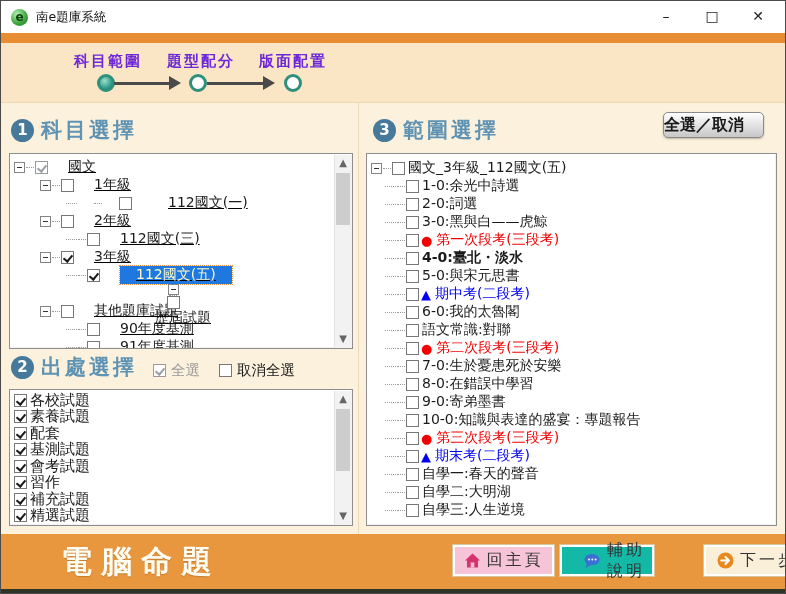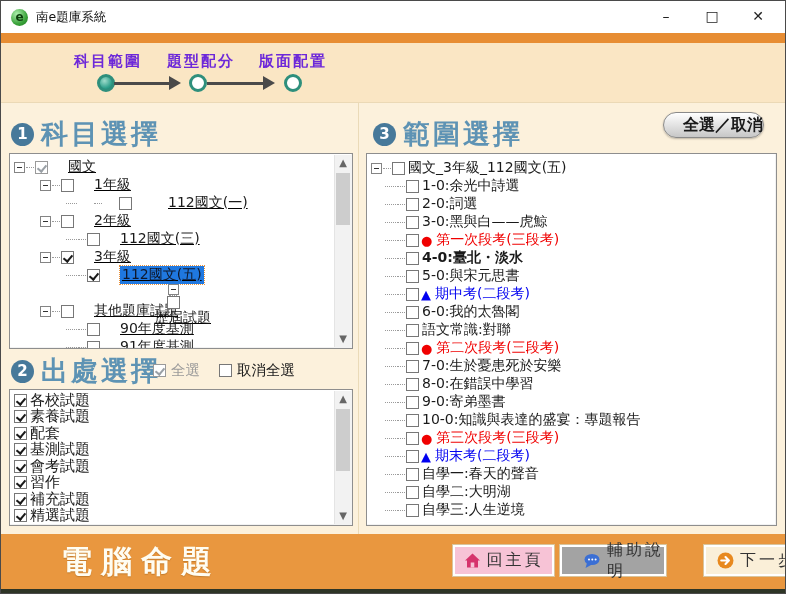--- a/index.html
+++ b/index.html
@@ -17,57 +17,57 @@
   .wlabel{position:absolute;top:9px;font-size:15px;font-weight:bold;color:#6d28d9;letter-spacing:2px;}
   .wcircle{position:absolute;top:31px;width:18px;height:18px;border-radius:50%;border:3px solid #2E8F7C;background:#fff;}
   .wcircle.active{background:radial-gradient(circle at 38% 32%,#9fdccb,#2FA08C 65%,#1f8270);}
   .wline{position:absolute;top:39px;height:3px;background:#4a4a4a;}
   .whead{position:absolute;top:33px;width:0;height:0;border-left:12px solid #4a4a4a;border-top:7px solid transparent;border-bottom:7px solid transparent;}
   
   #main{position:absolute;left:0;top:102px;width:100%;height:431px;background:#FCF1DC;}
   #vdivider{position:absolute;left:357px;top:0;width:1px;height:431px;background:#EADAB8;}
   .sechdr{position:absolute;display:flex;align-items:center;}
   .secnum{width:23px;height:23px;border-radius:50%;background:#47799A;color:#fff;font-size:15px;font-weight:bold;text-align:center;line-height:23px;flex:none;}
-  .sectitle{margin-left:7px;font-size:27px;font-weight:bold;color:#5E93B4;letter-spacing:3px;}
+  .sectitle{margin-left:7px;font-size:21px;font-weight:bold;color:#5E93B4;letter-spacing:3px;}
   .panel{position:absolute;background:#fff;border:1px solid #8E8E8E;box-shadow:inset -1px -1px 0 #f2f2f2;overflow:hidden;}
   
   .sbar{position:absolute;top:1px;right:1px;bottom:1px;width:17px;background:#F2F2F2;border-left:1px solid #E4E4E4;}
   .sarrow{position:absolute;left:0;width:16px;height:16px;text-align:center;font-size:10px;color:#666;line-height:16px;}
   .sarrow.up{top:0;} .sarrow.down{bottom:0;}
   .sthumb{position:absolute;left:1px;width:14px;background:#CDCDCD;}
   
   .trow{display:flex;align-items:center;height:18px;font-size:14px;color:#1a1a1a;white-space:nowrap;}
   .exp{width:11px;height:11px;border:1px solid #848484;background:#fff;position:relative;flex:none;}
   .exp::after{content:"";position:absolute;left:2px;top:4px;width:5px;height:1px;background:#333;}
   .leafstub{width:11px;height:1px;border-top:1px dotted #9a9a9a;flex:none;}
   .stub{width:8px;height:1px;border-top:1px dotted #9a9a9a;flex:none;margin:0 1px;}
   .cb{width:13px;height:13px;border:1px solid #777;background:#fff;position:relative;flex:none;}
   .cb.checked::after{content:"";position:absolute;left:3px;top:1px;width:4px;height:7px;border-right:2px solid #1a1a1a;border-bottom:2px solid #1a1a1a;transform:rotate(40deg);}
   .cb.gray{border-color:#9a9a9a;}
   .cb.gray::after{border-color:#9aa0a6;}
   .tlabel{margin-left:3px;}
   .tlabel.p1{margin-left:20px;}
-  .tlabel.selected{background:#1F78E0;color:#0f172a;outline:1px dotted #E8913C;padding:0 2px;}
+  .tlabel.selected{background:#1F78E0;color:#fef9c3;outline:1px dotted #E8913C;padding:0 16px;}
   .mark{margin:0 1px 0 2px;font-size:13px;}
   .red{color:#F00000;} .blue{color:#0000F0;}
   #sourcelist .trow{height:16.5px;font-size:15px;}
   #sourcelist .cb{margin-left:4px;}
   
   .hdrcb{display:flex;align-items:center;position:absolute;font-size:14.5px;color:#1a1a1a;}
   .hdrcb .cb{margin-right:5px;}
   .hdrcb.disabled{color:#9a9a9a;}
   
-  #pillbtn{position:absolute;left:662px;top:9px;width:101px;height:26px;border-radius:13px;border:1px solid #8a8a8a;background:linear-gradient(#fff,#c7c7c7);font-size:16px;font-weight:600;color:#1a1a1a;text-align:right;line-height:24px;box-shadow:0 1px 2px rgba(0,0,0,.25);}
+  #pillbtn{position:absolute;left:662px;top:9px;width:101px;height:26px;border-radius:5px;border:1px solid #8a8a8a;background:linear-gradient(#fff,#c7c7c7);font-size:16px;font-weight:600;color:#1a1a1a;text-align:left;line-height:24px;box-shadow:0 1px 2px rgba(0,0,0,.25);}
   
   #footer{position:absolute;left:0;top:533px;width:100%;height:55px;background:#E9973F;}
   #brand{position:absolute;left:60px;top:7px;font-size:31px;font-weight:bold;color:#FFFDF2;letter-spacing:9px;text-shadow:0 1px 1px rgba(150,90,20,.45);}
   .fbtn{position:absolute;top:11px;height:31px;border:2px solid #fff;box-shadow:0 0 0 1px #d9c49c;display:flex;align-items:center;justify-content:center;font-size:16px;color:#333;letter-spacing:3px;}
   .fbtn svg{margin-right:6px;flex:none;}
   #btn-home{left:452px;width:101px;background:#F7C3D6;}
-  #btn-help{left:559px;width:106px;background:#a3a3a3;padding-left:21px;}
+  #btn-help{left:559px;width:94px;background:#14b8a6;padding-left:21px;}
   #btn-next{left:672px;width:106px;background:#FAEFD8;margin-left:31px;}
   #darkstrip{position:absolute;left:0;top:588px;width:100%;height:6px;background:#2e3526;}
 </style>
 </head>
 <body>
 
 <div id="win">
 
   <div id="titlebar">
     <div id="appicon">e</div>

